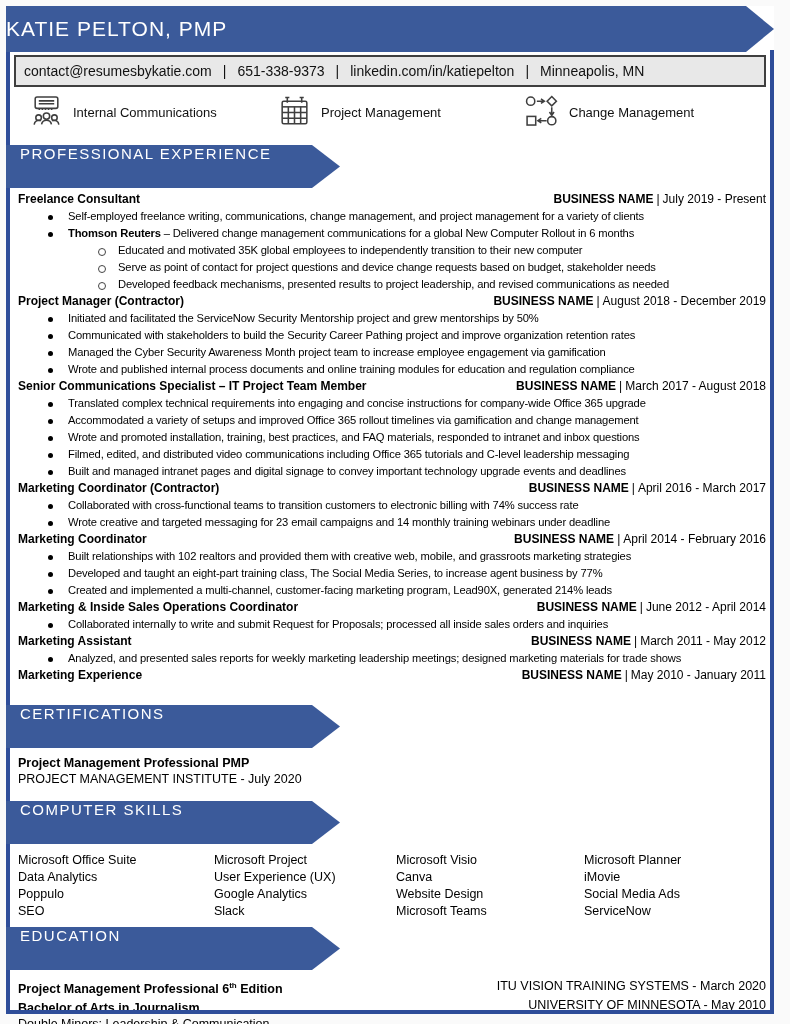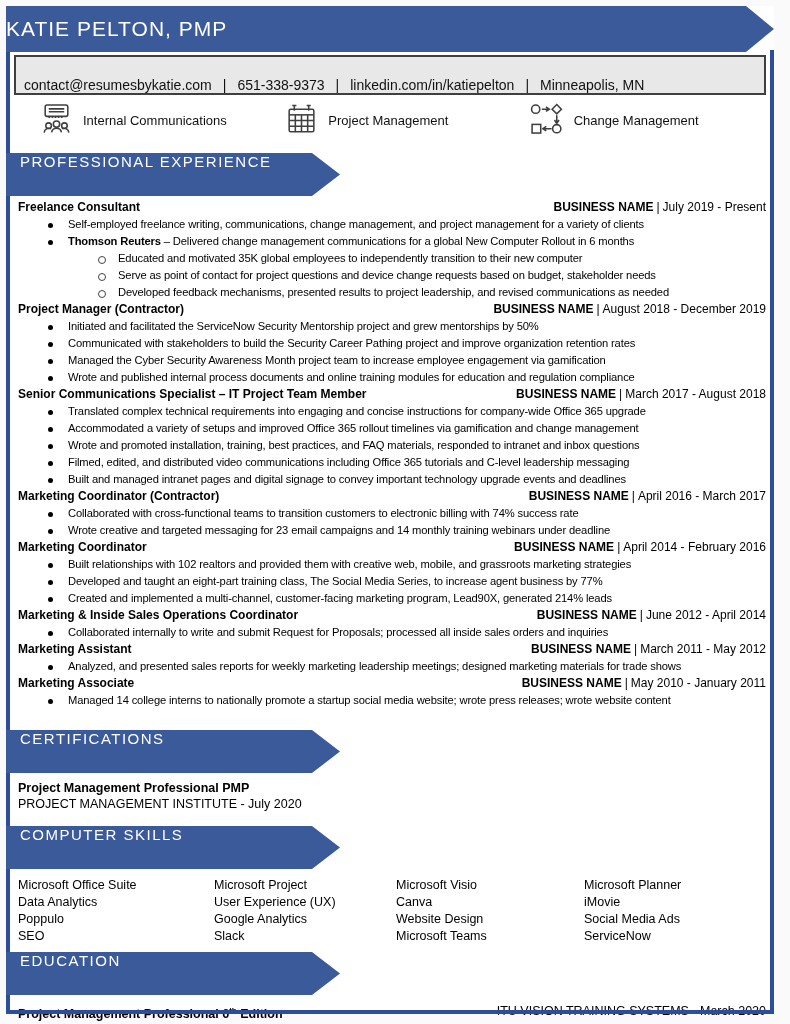--- a/index.html
+++ b/index.html
@@ -17,26 +17,26 @@
 
   .header-banner {
     position:relative; height:46px; background:#3b5a9a;
     clip-path: polygon(0 0, calc(100% - 28px) 0, 100% 50%, calc(100% - 28px) 100%, 0 100%);
     display:flex; align-items:center;
   }
   .header-name { color:#fff; font-size:21px; letter-spacing:1px; font-weight:400; }
 
   .contact-bar {
     margin:3px 8px 0 8px; background:#e8e8e8; border:2px solid #3f3f3f;
-    height:40px; display:flex; align-items:flex-end; font-size:14px; color:#111; padding:0 8px;
+    height:32px; display:flex; align-items:center; font-size:14px; color:#111; padding:0 8px;
     white-space:nowrap;
   }
   .contact-bar .sep { margin:0 11px; color:#111; }
 
-  .icons-row { display:flex; align-items:center; height:50px; padding-left:32px; }
+  .icons-row { display:flex; align-items:center; height:50px; padding-left:20px;justify-content:center; }
   .icon-group { display:flex; align-items:center; width:248px; }
   .icon-group svg { width:37px; height:37px; flex:0 0 auto; }
   .icon-label { font-size:13px; color:#111; margin-left:8px; }
 
   .section-banner {
     width:334px; height:43px; background:#3b5a9a;
     clip-path: polygon(0 0, calc(100% - 28px) 0, 100% 50%, calc(100% - 28px) 100%, 0 100%);
     display:flex; align-items:flex-start; color:#ffffff;
     font-size:15px; letter-spacing:1.5px; padding-left:14px; font-weight:400;
   }
@@ -202,26 +202,23 @@
 
     <div class="job-header">
       <span>Marketing Assistant</span>
       <span class="job-right"><span>BUSINESS NAME</span><span class="sep2">|</span><span class="dates">March 2011 - May 2012</span></span>
     </div>
     <ul class="bullets">
       <li class="l1"><span>Analyzed, and presented sales reports for weekly marketing leadership meetings; designed marketing materials for trade shows</span></li>
     </ul>
 
     <div class="job-header">
-      <span>Marketing Associate</span>
+      <span>Marketing Experience</span>
       <span class="job-right"><span>BUSINESS NAME</span><span class="sep2">|</span><span class="dates">May 2010 - January 2011</span></span>
     </div>
-    <ul class="bullets">
-      <li class="l1"><span>Managed 14 college interns to nationally promote a startup social media website; wrote press releases; wrote website content</span></li>
-    </ul>
   </div>
 
   <div class="section-banner cert-banner">
     <span>CERTIFICATIONS</span>
   </div>
   <div class="cert-block">
     <div class="cert-name">Project Management Professional PMP</div>
     <div class="cert-org">PROJECT MANAGEMENT INSTITUTE - July 2020</div>
   </div>
 

